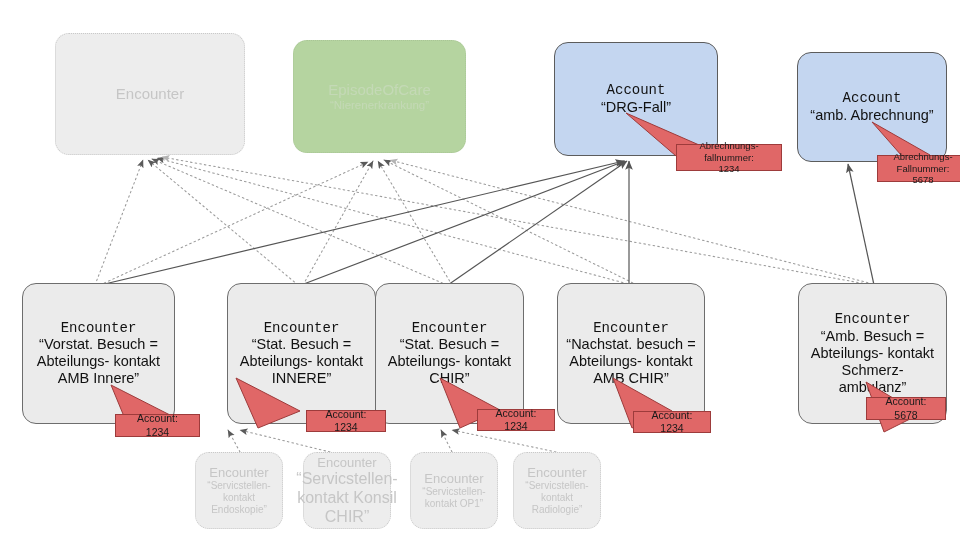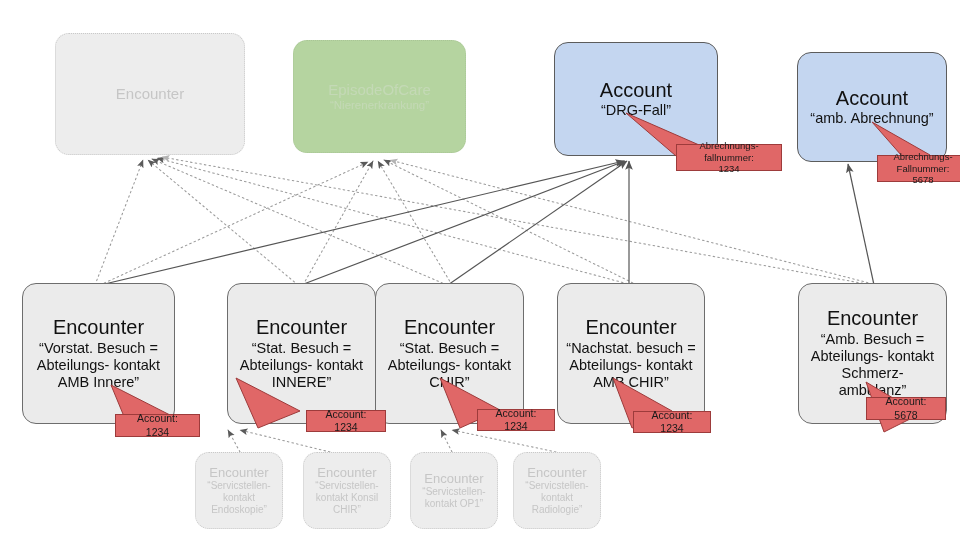--- a/index.html
+++ b/index.html
@@ -42,21 +42,21 @@
   }
 
   .callout{
     position:absolute;box-sizing:border-box;
     background:#e06767;border:1.2px solid #9d3b3b;
     color:#1a1a1a;display:flex;align-items:center;justify-content:center;
     text-align:center;line-height:1.25;padding:2px 23px;z-index:6;
   }
   .tail{position:absolute;z-index:5;}
 
-  .lbl-big{font-size:20px;}
+  .lbl-big{font-size:14px;font-family:Liberation Mono, monospace;}
   .lbl-sm{font-size:14.5px;}
   .lbl-ghost-big{font-size:15px;}
   .lbl-ghost-sm{font-size:11.5px;}
   .lbl-callout{font-size:9.5px;}
   .lbl-callout-lg{font-size:10.5px;}
 </style>
 </head>
 <body>
 
 <div id="canvas">
@@ -161,21 +161,21 @@
     <span class="sub lbl-sm">“Amb. Besuch = Abteilungs- kontakt Schmerz- ambulanz”</span>
   </div>
 
   <div class="node n-ghost" style="left:195px;top:452px;width:88px;height:77px;padding:3px 5px;">
     <span class="ttl lbl-ghost-big" style="font-size:13px;">Encounter</span>
     <span class="sub" style="font-size:10px;">“Servicstellen- kontakt Endoskopie”</span>
   </div>
 
   <div class="node n-ghost" style="left:303px;top:452px;width:88px;height:77px;padding:3px 5px;">
     <span class="ttl lbl-ghost-big" style="font-size:13px;">Encounter</span>
-    <span class="sub" style="font-size:10px;text-align:center;">“Servicstellen- kontakt Konsil CHIR”</span>
+    <span class="sub" style="font-size:16px;text-align:center;">“Servicstellen- kontakt Konsil CHIR”</span>
   </div>
 
   <div class="node n-ghost" style="left:410px;top:452px;width:88px;height:77px;padding:3px 5px;">
     <span class="ttl lbl-ghost-big" style="font-size:13px;">Encounter</span>
     <span class="sub" style="font-size:10px;">“Servicstellen- kontakt OP1”</span>
   </div>
 
   <div class="node n-ghost" style="left:513px;top:452px;width:88px;height:77px;padding:3px 5px;">
     <span class="ttl lbl-ghost-big" style="font-size:13px;">Encounter</span>
     <span class="sub" style="font-size:10px;">“Servicstellen- kontakt Radiologie”</span>

